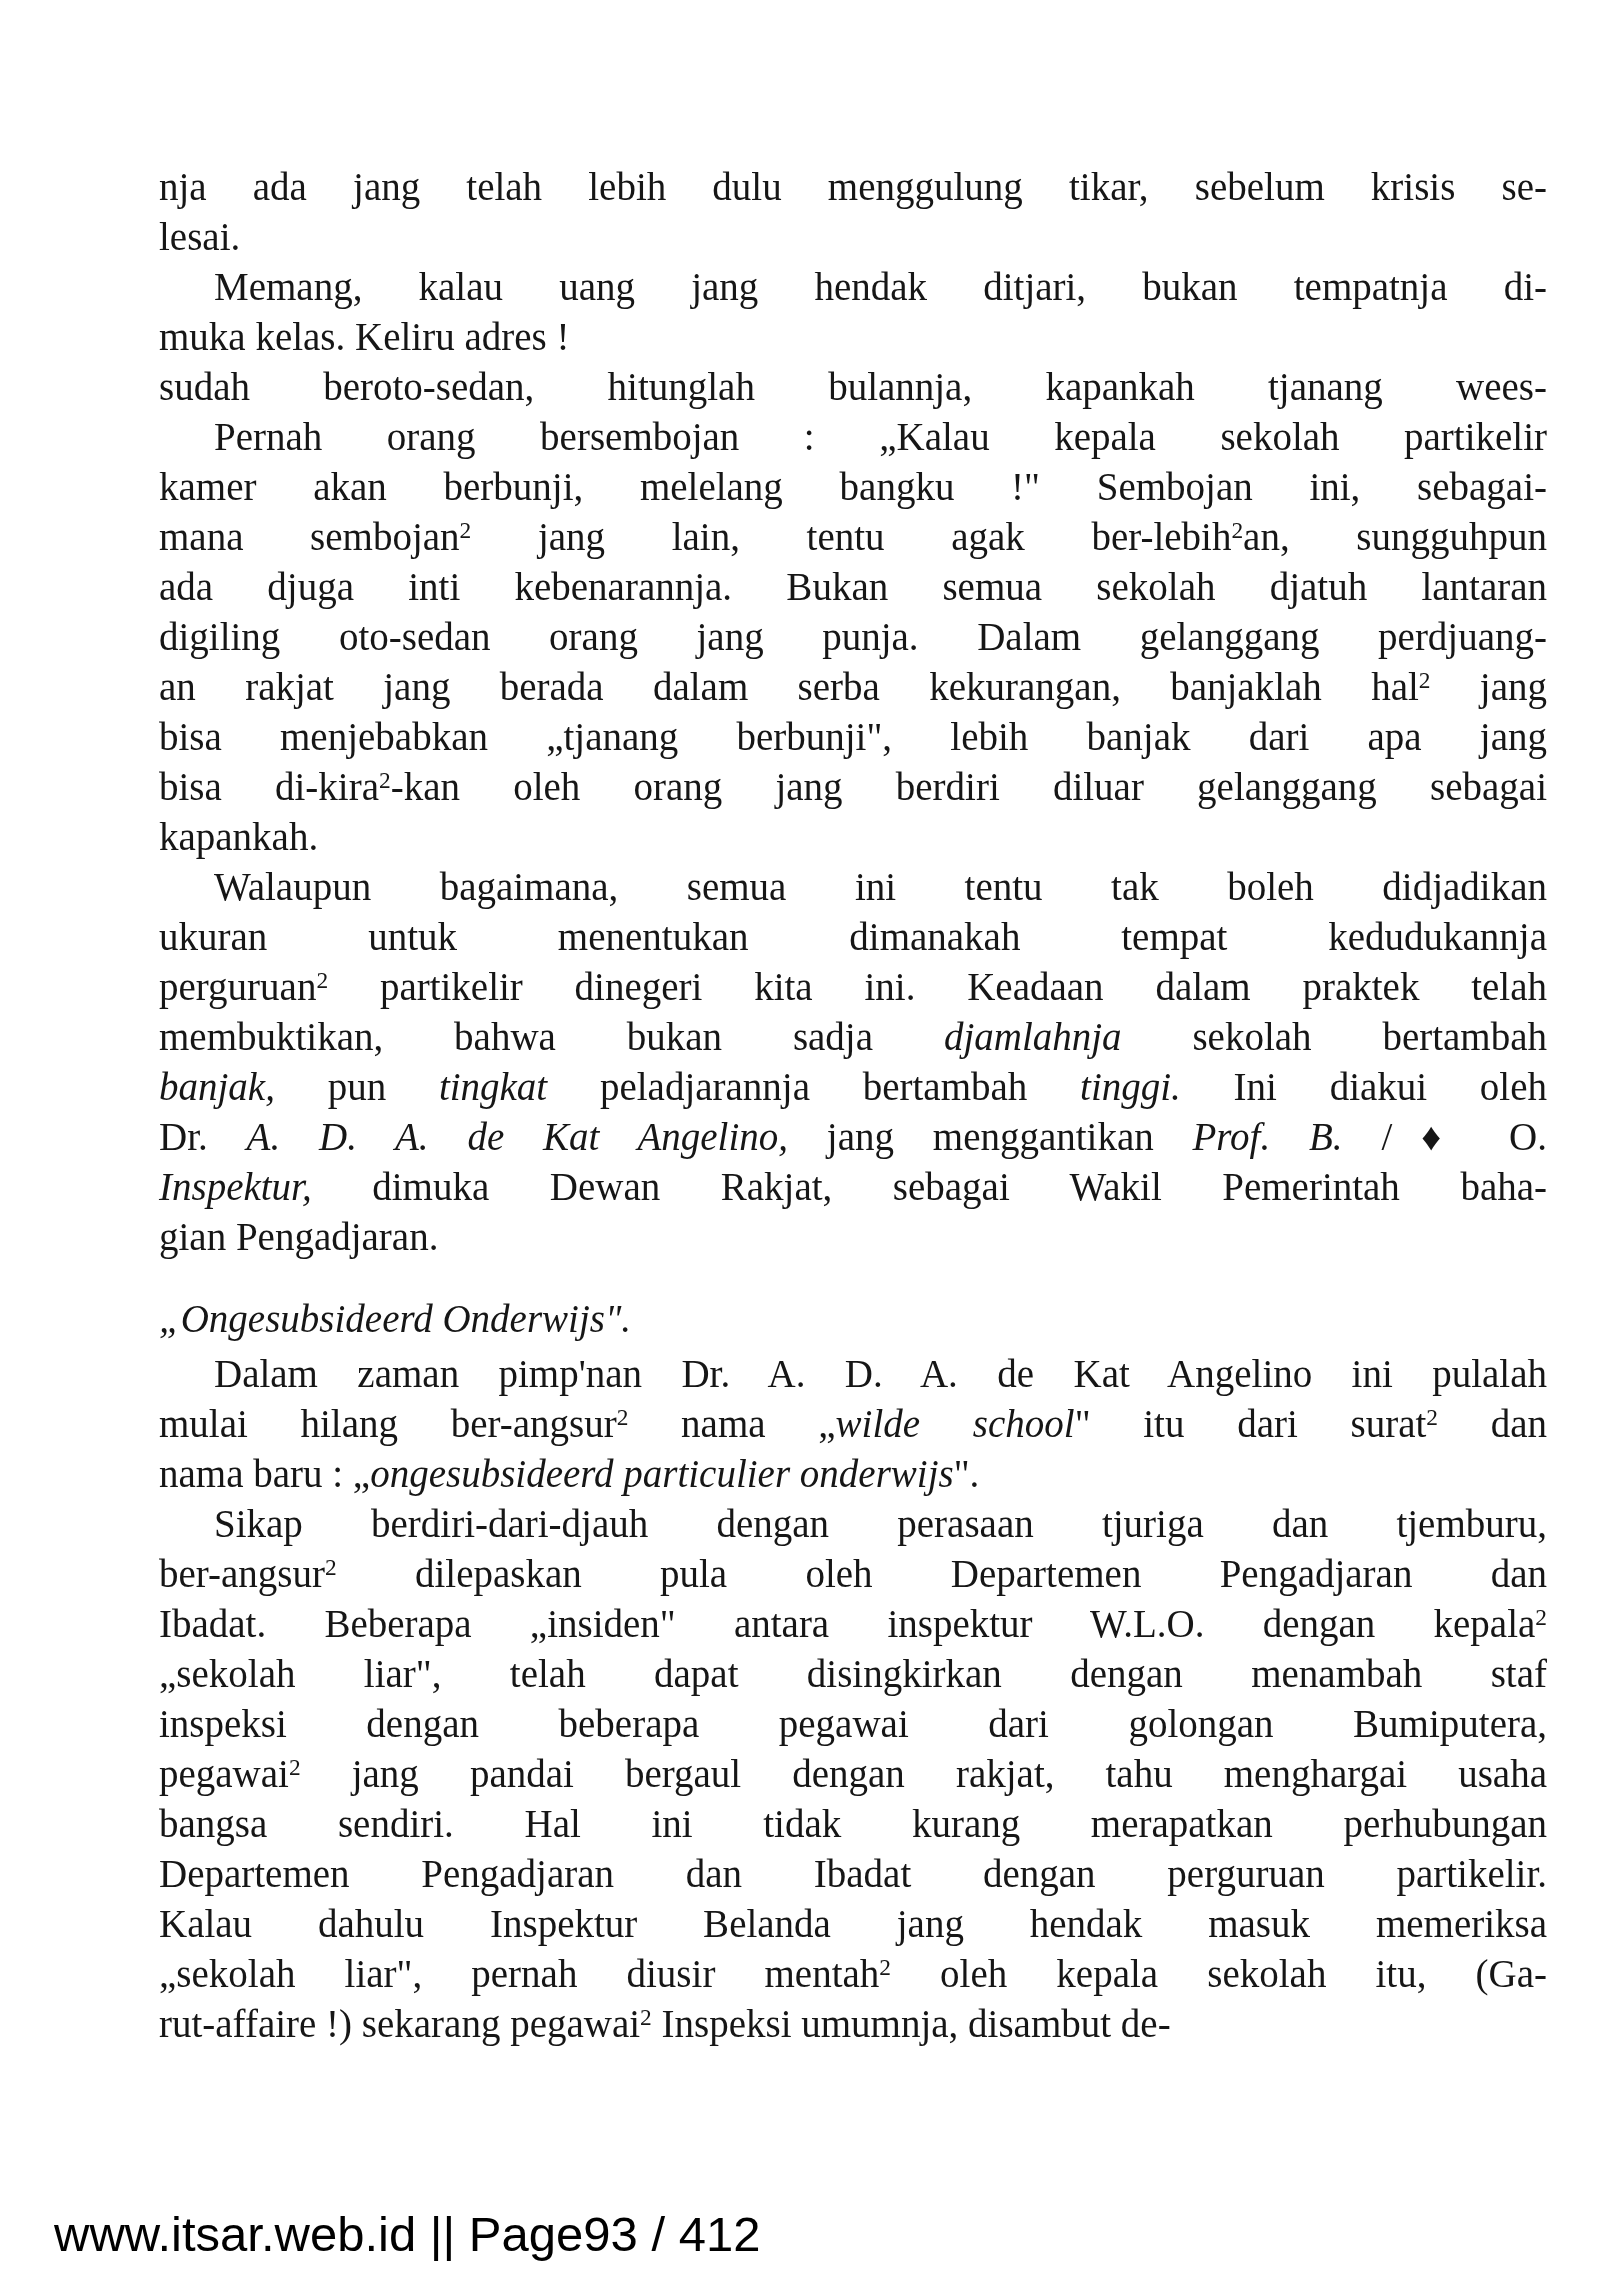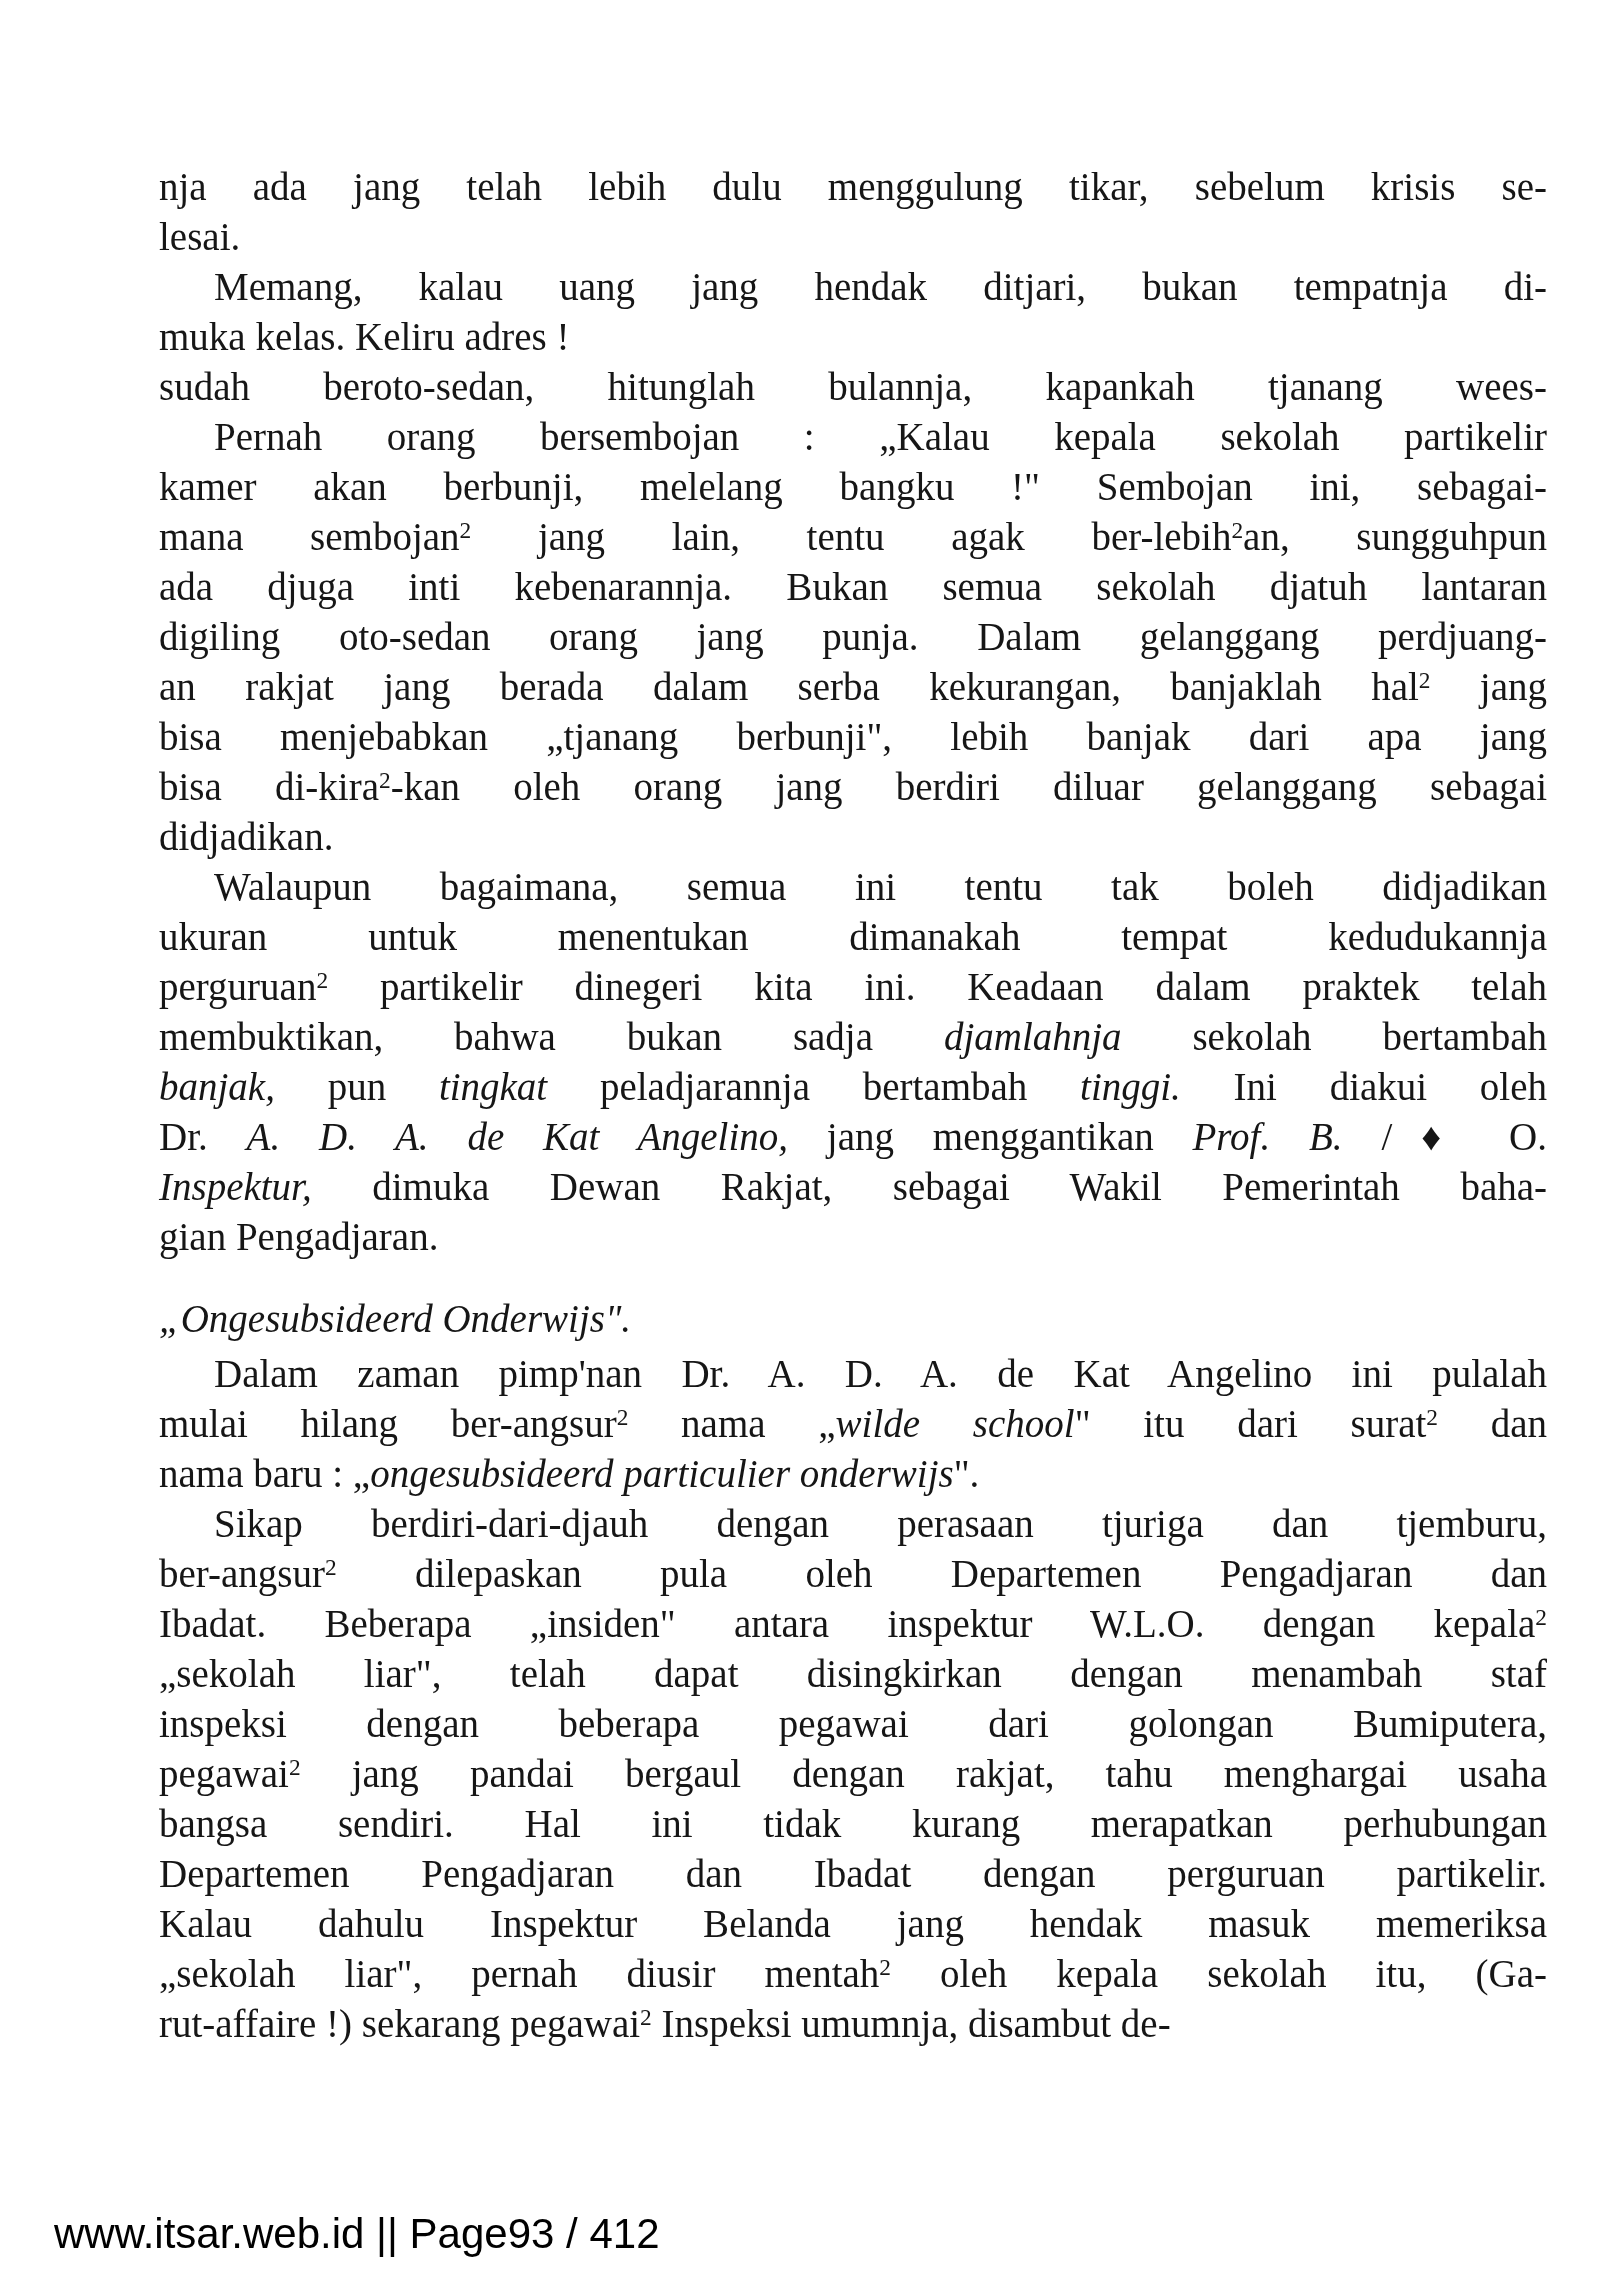--- a/index.html
+++ b/index.html
@@ -45,21 +45,21 @@
   sup {
     font-size: 0.6em;
     vertical-align: 0.5em;
     line-height: 0;
   }
   .footer {
     position: absolute;
     left: 54px;
     top: 2211px;
     font-family: "Liberation Sans", sans-serif;
-    font-size: 42px;
+    font-size: 49px;
     line-height: 46px;
     color: #000000;
     white-space: nowrap;
   }
 </style>
 </head>
 <body>
 
 <div class="page">
   <div class="text-block">
@@ -74,21 +74,21 @@
       <div class="para">
         <div class="line">sudah beroto-sedan, hitunglah bulannja, kapankah tjanang wees-</div>
         <div class="line indent">Pernah orang bersembojan : „Kalau kepala sekolah partikelir</div>
         <div class="line">kamer akan berbunji, melelang bangku !" Sembojan ini, sebagai-</div>
         <div class="line">mana sembojan<sup>2</sup> jang lain, tentu agak ber-lebih<sup>2</sup>an, sungguhpun</div>
         <div class="line">ada djuga inti kebenarannja. Bukan semua sekolah djatuh lantaran</div>
         <div class="line">digiling oto-sedan orang jang punja. Dalam gelanggang perdjuang-</div>
         <div class="line">an rakjat jang berada dalam serba kekurangan, banjaklah hal<sup>2</sup> jang</div>
         <div class="line">bisa menjebabkan „tjanang berbunji", lebih banjak dari apa jang</div>
         <div class="line">bisa di-kira<sup>2</sup>-kan oleh orang jang berdiri diluar gelanggang sebagai</div>
-        <div class="line last">didjadikan.</div>
+        <div class="line last">kapankah.</div>
       </div>
       <div class="para">
         <div class="line indent">Walaupun bagaimana, semua ini tentu tak boleh didjadikan</div>
         <div class="line">ukuran untuk menentukan dimanakah tempat kedudukannja</div>
         <div class="line">perguruan<sup>2</sup> partikelir dinegeri kita ini. Keadaan dalam praktek telah</div>
         <div class="line">membuktikan, bahwa bukan sadja <i>djamlahnja</i> sekolah bertambah</div>
         <div class="line"><i>banjak,</i> pun <i>tingkat</i> peladjarannja bertambah <i>tinggi.</i> Ini diakui oleh</div>
         <div class="line">Dr. <i>A. D. A. de Kat Angelino,</i> jang menggantikan <i>Prof. B.</i> /♦ O.</div>
         <div class="line"><i>Inspektur,</i> dimuka Dewan Rakjat, sebagai Wakil Pemerintah baha-</div>
         <div class="line last">gian Pengadjaran.</div>

